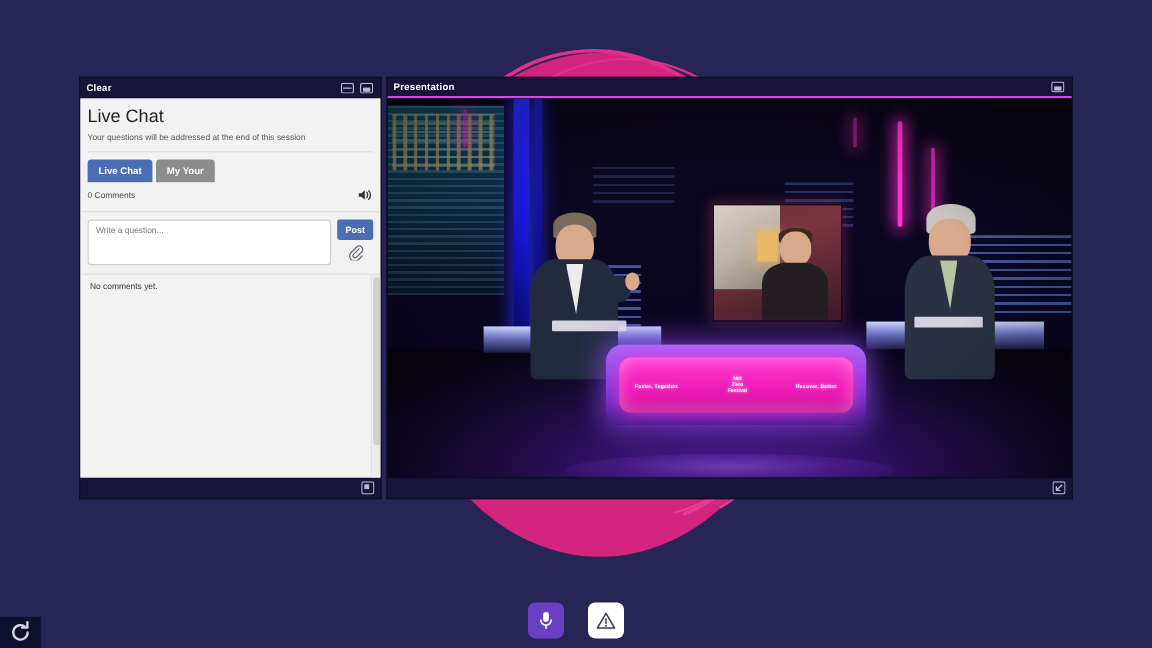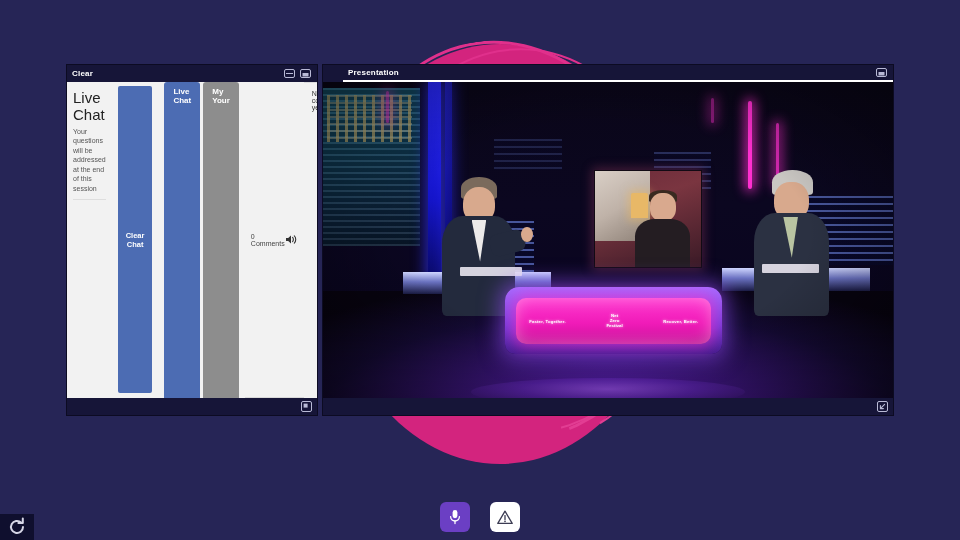--- a/index.html
+++ b/index.html
@@ -64,21 +64,21 @@
   .panel-body { flex: 1 1 auto; position: relative; overflow: hidden; }
   .panel-footer {
     height: 17px; flex: 0 0 17px;
     background: #161538;
     display: flex; align-items: center; justify-content: flex-end;
     padding: 0 4px;
   }
 
   
   #chat-panel { left: 66px; top: 64px; width: 252px; height: 352px; }
-  #chat-panel .panel-body { background: #f2f2f2; display: flex; flex-direction: row; }
+  #chat-panel .panel-body { background: #f2f2f2; display: flex; flex-direction: column; }
 
   .chat-intro { padding: 8px 6px 6px 6px; background: #f2f2f2; }
   .chat-title { font-size: 15px; color: #222; font-weight: normal; line-height: 1.1; }
   .chat-sub { font-size: 7px; color: #555; margin-top: 4px; line-height: 1.35; max-width: 190px;}
   .intro-rule { height:1px; background:#dedede; margin: 6px 0 0 0;}
 
   .clearchat-row { display: flex; justify-content: flex-end; padding: 4px 6px 5px 6px; background:#f2f2f2;}
   .btn-blue {
     background: #4c6cb3; color: #fff;
     font-size: 7.5px; font-weight: bold;
@@ -132,21 +132,21 @@
     width: 8px; background:#ececec; border-left:1px solid #e0e0e0;
     position:relative;
   }
   .scroll-thumb {
     position:absolute; top:2px; left:1px; width:6px; height:140px;
     background:#cfcfcf; border-radius:3px;
   }
 
   
   #pres-panel { left: 322px; top: 64px; width: 572px; height: 352px; }
-  #pres-panel .panel-header { border-bottom: 2px solid #ffffff; margin-left: 20px; }
+  #pres-panel .panel-header { border-bottom: 2px solid #d946ef; }
   #pres-panel .panel-body { background:#050510; }
 
   
   .scene { position:absolute; inset:0; overflow:hidden; background:#07030f; }
   .scene-floor {
     position:absolute; left:0; right:0; bottom:0; height:34%;
     background: radial-gradient(ellipse 70% 130% at 50% 115%, #6a25c9 0%, #3a1578 38%, #140a33 72%, #07030f 100%);
   }
   .floor-ellipse {
     position:absolute; left:26%; bottom:-7%; width:48%; height:26%;
@@ -351,41 +351,49 @@
   </div>
 
   <div class="panel-body">
 
     <div class="chat-intro">
       <div class="chat-title">Live Chat</div>
       <div class="chat-sub">Your questions will be addressed at the end of this session</div>
       <div class="intro-rule"></div>
     </div>
 
-    <div class="clearchat-row">
-      <button class="btn-blue">Clear Chat</button>
-    </div>
 
     <div class="tabs-row">
       <div class="tab active">Live Chat</div>
       <div class="tab inactive">My Your</div>
     </div>
 
     <div class="count-row">
       <span class="count-text">0 Comments</span>
       <span class="spacer"></span>
       <span>
         <svg width="13" height="11" viewBox="0 0 13 11">
           <path d="M1 4h2.2L6 1.5v8L3.2 7H1z" fill="#333"></path>
           <path d="M7.6 3.3c1 .9 1 3.5 0 4.4" stroke="#333" stroke-width="1.1" fill="none" stroke-linecap="round"></path>
           <path d="M9.3 1.9c1.9 1.7 1.9 5.5 0 7.2" stroke="#333" stroke-width="1.1" fill="none" stroke-linecap="round"></path>
         </svg>
       </span>
     </div>
 
+    <div class="compose">
+      <textarea class="compose-input" placeholder="Write a question..." style=""></textarea>
+      <div class="compose-right">
+        <button class="btn-post">Post</button>
+        <span class="clip-icon">
+          <svg width="13" height="13" viewBox="0 0 13 13">
+            <path d="M9.2 3.4 4.6 8a1.7 1.7 0 0 0 2.4 2.4l4.6-4.6a3 3 0 0 0-4.2-4.2L2.6 6.4a4.2 4.2 0 0 0 6 6l3.1-3.1" stroke="#6b6b84" stroke-width="1.1" fill="none" stroke-linecap="round"></path>
+          </svg>
+        </span>
+      </div>
+    </div>
 
     <div class="comments-area">
       <div class="comments-inner">
         <div class="no-comments">No comments yet.</div>
       </div>
       <div class="scroll-track">
         <div class="scroll-thumb"></div>
       </div>
     </div>
 

